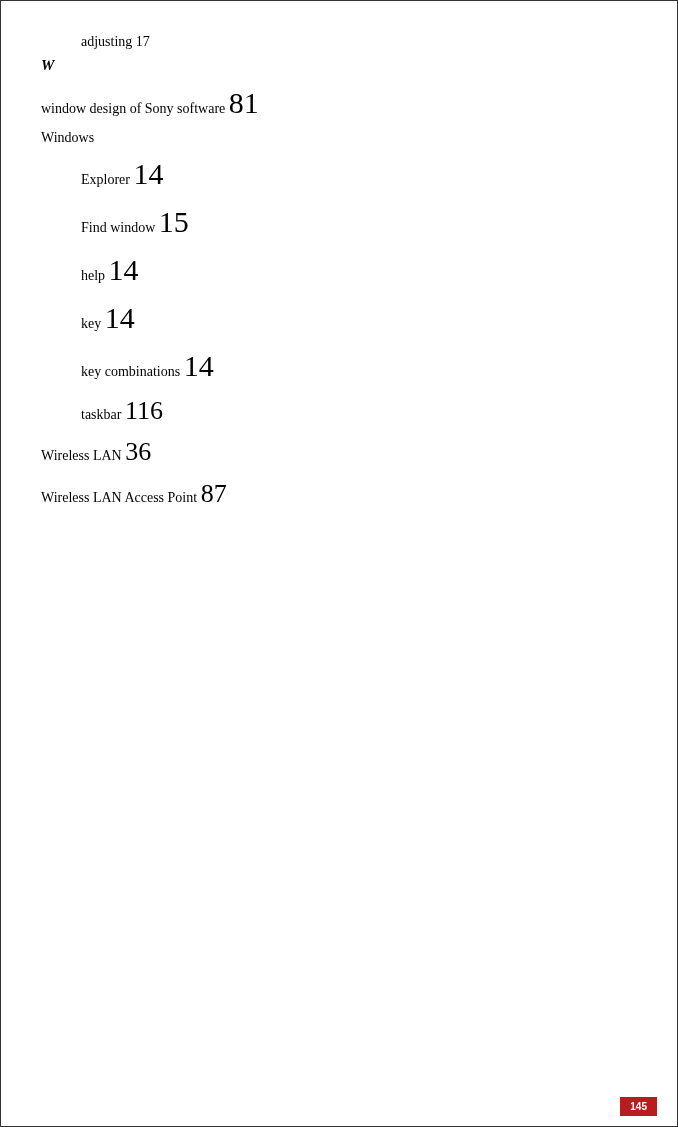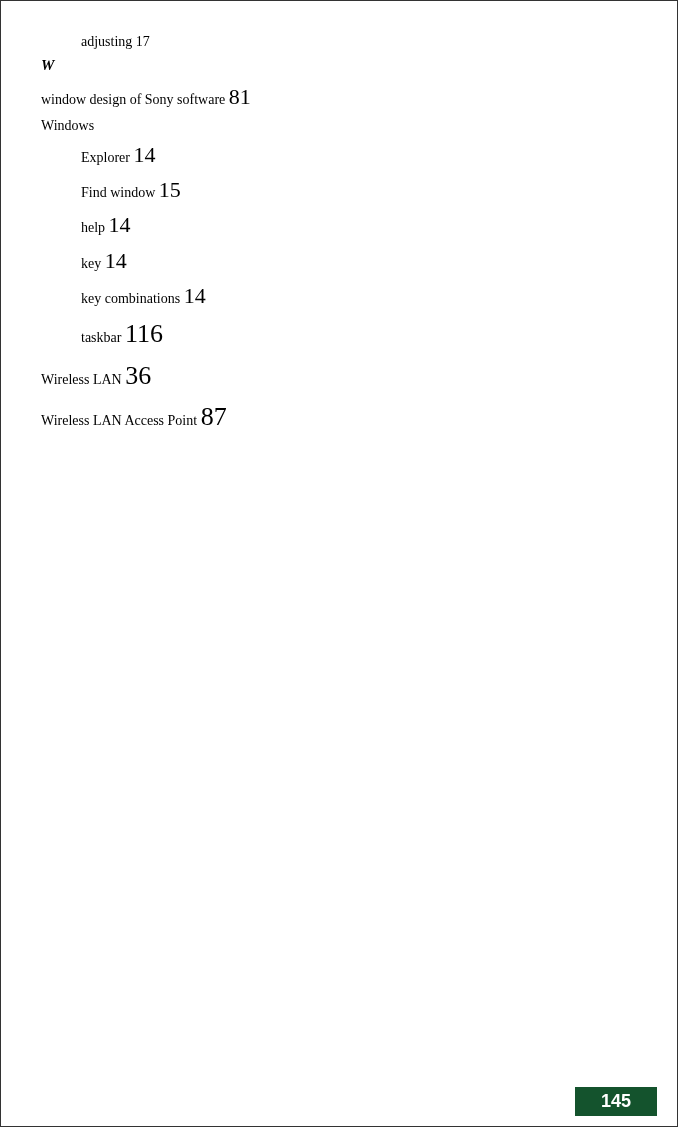--- a/index.html
+++ b/index.html
@@ -41,36 +41,36 @@
       font-size: 15px;
       font-style: italic;
       margin-bottom: 2px;
     }
 
     .page-number {
       font-size: 14px;
     }
 
     .page-number-large {
-      font-size: 22px;
+      font-size: 30px;
     }
 
     .page-number-xlarge {
       font-size: 26px;
       margin-top: 16px;
     }
 
     .page-footer {
       position: absolute;
       bottom: 10px;
       right: 20px;
-      background: #14532d;
+      background: #b91c1c;
       color: #fff;
-      padding: 4px 26px;
-      font-size: 18px;
+      padding: 4px 10px;
+      font-size: 10px;
       font-family: Arial, sans-serif;
       font-weight: bold;
     }
   </style>
 </head>
 <body>
 
 <div class="page-content">
 
   <div class="index-entry level2">

